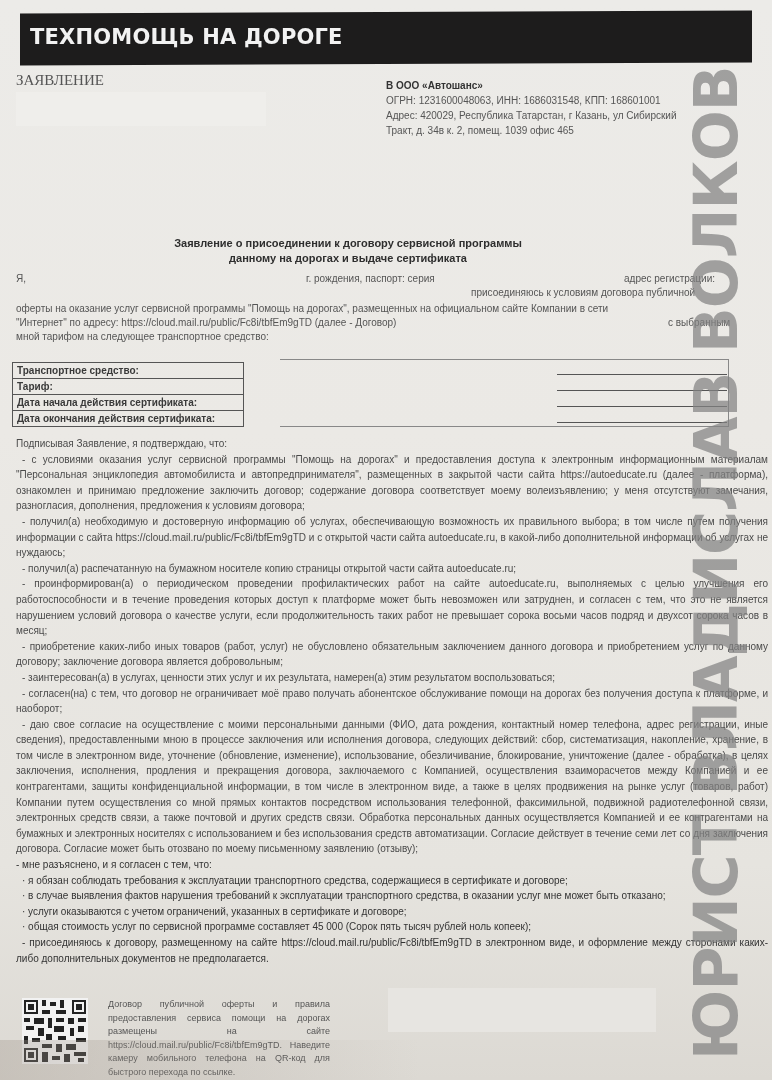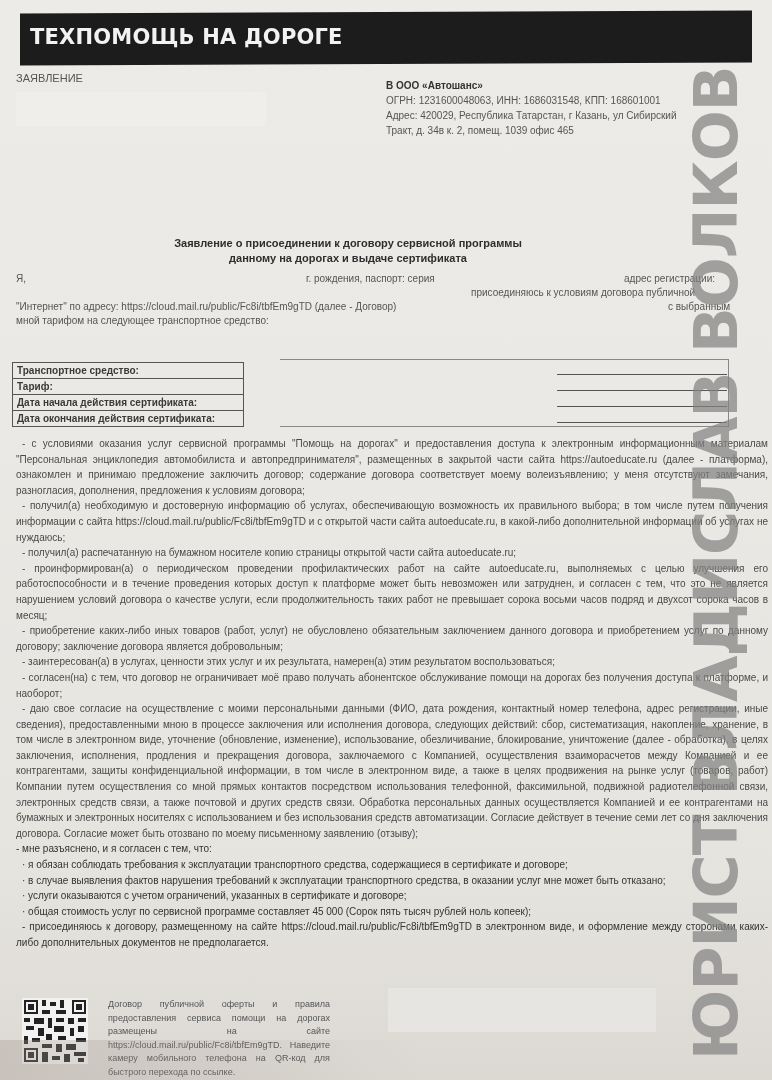--- a/index.html
+++ b/index.html
@@ -9,21 +9,21 @@
       font-family: "Liberation Sans", sans-serif; color: #3a3a3a;
     }
     .header-band {
       position: absolute; left: 20px; top: 12px; width: 732px; height: 52px;
       background: #1d1c1c; transform: skewY(-0.25deg);
     }
     .header-title {
       position: absolute; left: 30px; top: 25px; font-family: "DejaVu Sans", sans-serif;
       font-size: 21px; font-weight: bold; color: #f2f2f2; letter-spacing: 0.2px;
     }
-    .doc-label { position: absolute; left: 16px; top: 72px; font-size: 11px; color: #555; }
+    .doc-label { position: absolute; left: 16px; top: 72px; font-size: 15px; color: #555; font-family: Liberation Serif, serif; }
     .addr-block { position: absolute; left: 386px; top: 78px; font-size: 10px; line-height: 15px; color: #555; width: 360px; }
     .addr-block .to { font-weight: bold; color: #333; }
     .blank { position: absolute; background: #efeeeb; }
     .title {
       position: absolute; left: 0; top: 236px; width: 696px; text-align: center;
       font-size: 11px; font-weight: bold; line-height: 15px; color: #2e2e2e;
     }
     .intro { position: absolute; left: 16px; top: 272px; width: 730px; font-size: 10px; line-height: 14px; color: #555; }
     .intro .row { position: relative; height: 14px; white-space: nowrap; }
     .intro span { position: absolute; }
@@ -75,20 +75,23 @@
 
 <div class="intro">
   <div class="row">
     <span style="left:0;">Я,</span>
     <span style="left:290px;">г. рождения,  паспорт:  серия</span>
     <span style="left:608px;">адрес  регистрации:</span>
   </div>
   <div class="row">
     <span style="left:455px;">присоединяюсь  к  условиям  договора  публичной</span>
   </div>
+  <div class="row" style="margin-top:2px;">
+    <span style="left:0;">оферты на оказание услуг сервисной программы "Помощь на дорогах", размещенных на официальном сайте Компании в сети</span>
+  </div>
   <div class="row">
     <span style="left:0;">"Интернет" по адресу: https://cloud.mail.ru/public/Fc8i/tbfEm9gTD (далее - Договор)</span>
     <span style="left:652px;">с выбранным</span>
   </div>
   <div class="row">
     <span style="left:0;">мной тарифом на следующее транспортное средство:</span>
   </div>
 </div>
 
 <table class="vehicle">
@@ -107,20 +110,21 @@
       </tr>
 </tbody>
   </table>
 <div class="vehicle-frame"></div>
 <div class="fill-line" style="top:374px;"></div>
 <div class="fill-line" style="top:390px;"></div>
 <div class="fill-line" style="top:406px;"></div>
 <div class="fill-line" style="top:422px;"></div>
 
 <div class="body-text">
+  <p>Подписывая Заявление, я подтверждаю, что:</p>
   <p class="ind">- с условиями оказания услуг сервисной программы "Помощь на дорогах" и предоставления доступа к электронным информационным материалам "Персональная энциклопедия автомобилиста и автопредпринимателя", размещенных в закрытой части сайта https://autoeducate.ru (далее - платформа), ознакомлен и принимаю предложение заключить договор; содержание договора соответствует моему волеизъявлению; у меня отсутствуют замечания, разногласия, дополнения, предложения к условиям договора;</p>
   <p class="ind">- получил(а) необходимую и достоверную информацию об услугах, обеспечивающую возможность их правильного выбора; в том числе путем получения информации с сайта  https://cloud.mail.ru/public/Fc8i/tbfEm9gTD и с открытой части сайта autoeducate.ru, в какой-либо дополнительной информации об услугах не нуждаюсь;</p>
   <p class="ind">- получил(а) распечатанную на бумажном носителе копию страницы открытой части сайта autoeducate.ru;</p>
   <p class="ind">- проинформирован(а) о периодическом проведении профилактических работ на сайте autoeducate.ru, выполняемых с целью улучшения его работоспособности и в течение проведения которых доступ к платформе может быть невозможен или затруднен, и согласен с тем, что это не является нарушением условий договора о качестве услуги, если продолжительность таких работ не превышает сорока восьми часов подряд и двухсот сорока часов в месяц;</p>
   <p class="ind">- приобретение каких-либо иных товаров (работ, услуг) не обусловлено обязательным заключением данного договора и приобретением услуг по данному договору; заключение договора является добровольным;</p>
   <p class="ind">- заинтересован(а) в услугах, ценности этих услуг и их результата, намерен(а) этим результатом воспользоваться;</p>
   <p class="ind">- согласен(на) с тем, что договор не ограничивает моё право получать абонентское обслуживание помощи на дорогах без получения доступа к платформе, и наоборот;</p>
   <p class="ind">- даю свое согласие на осуществление с моими персональными данными (ФИО, дата рождения, контактный номер телефона, адрес регистрации, иные сведения), предоставленными мною в процессе заключения или исполнения договора, следующих действий: сбор, систематизация, накопление, хранение, в том числе в электронном виде, уточнение (обновление, изменение), использование, обезличивание, блокирование, уничтожение (далее - обработка), в целях заключения, исполнения, продления и прекращения договора, заключаемого с Компанией, осуществления взаиморасчетов между Компанией и ее контрагентами, защиты конфиденциальной информации, в  том числе в электронном виде, а также в целях продвижения на рынке услуг (товаров, работ) Компании путем осуществления со мной прямых контактов посредством использования телефонной, факсимильной, подвижной радиотелефонной связи, электронных средств связи, а также почтовой и других средств связи. Обработка персональных данных осуществляется Компанией и ее контрагентами на бумажных и электронных носителях с использованием и без использования средств автоматизации. Согласие действует в течение семи лет со дня заключения договора. Согласие может быть отозвано по моему письменному заявлению (отзыву);</p>
   <p class="strong" style="font-weight:normal;color:#333;">- мне разъяснено, и я согласен с тем, что:</p>
   <p class="ind strong" style="font-weight:normal;color:#333;">· я обязан соблюдать требования к эксплуатации транспортного средства, содержащиеся в сертификате и договоре;</p>

